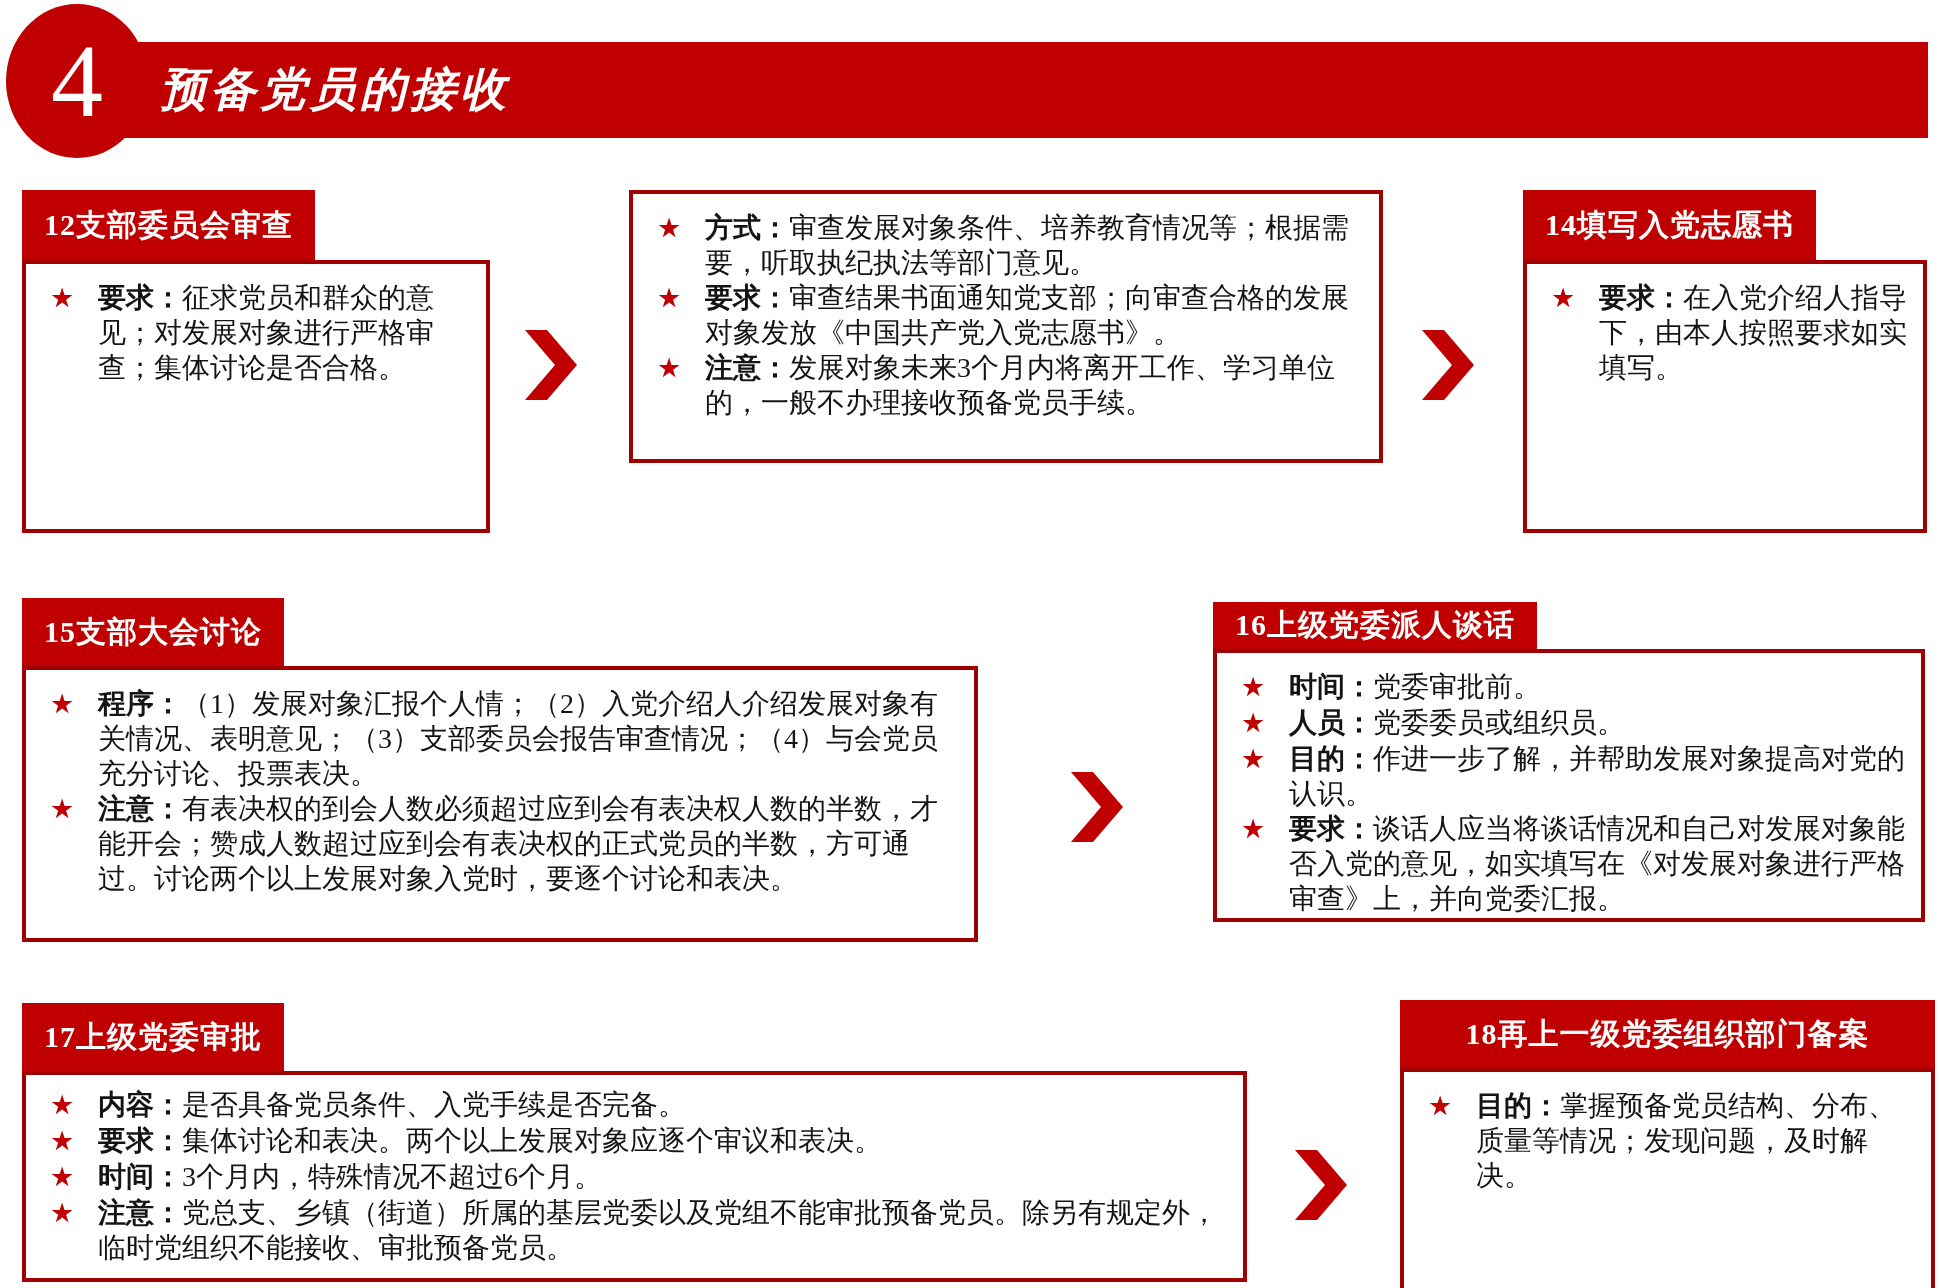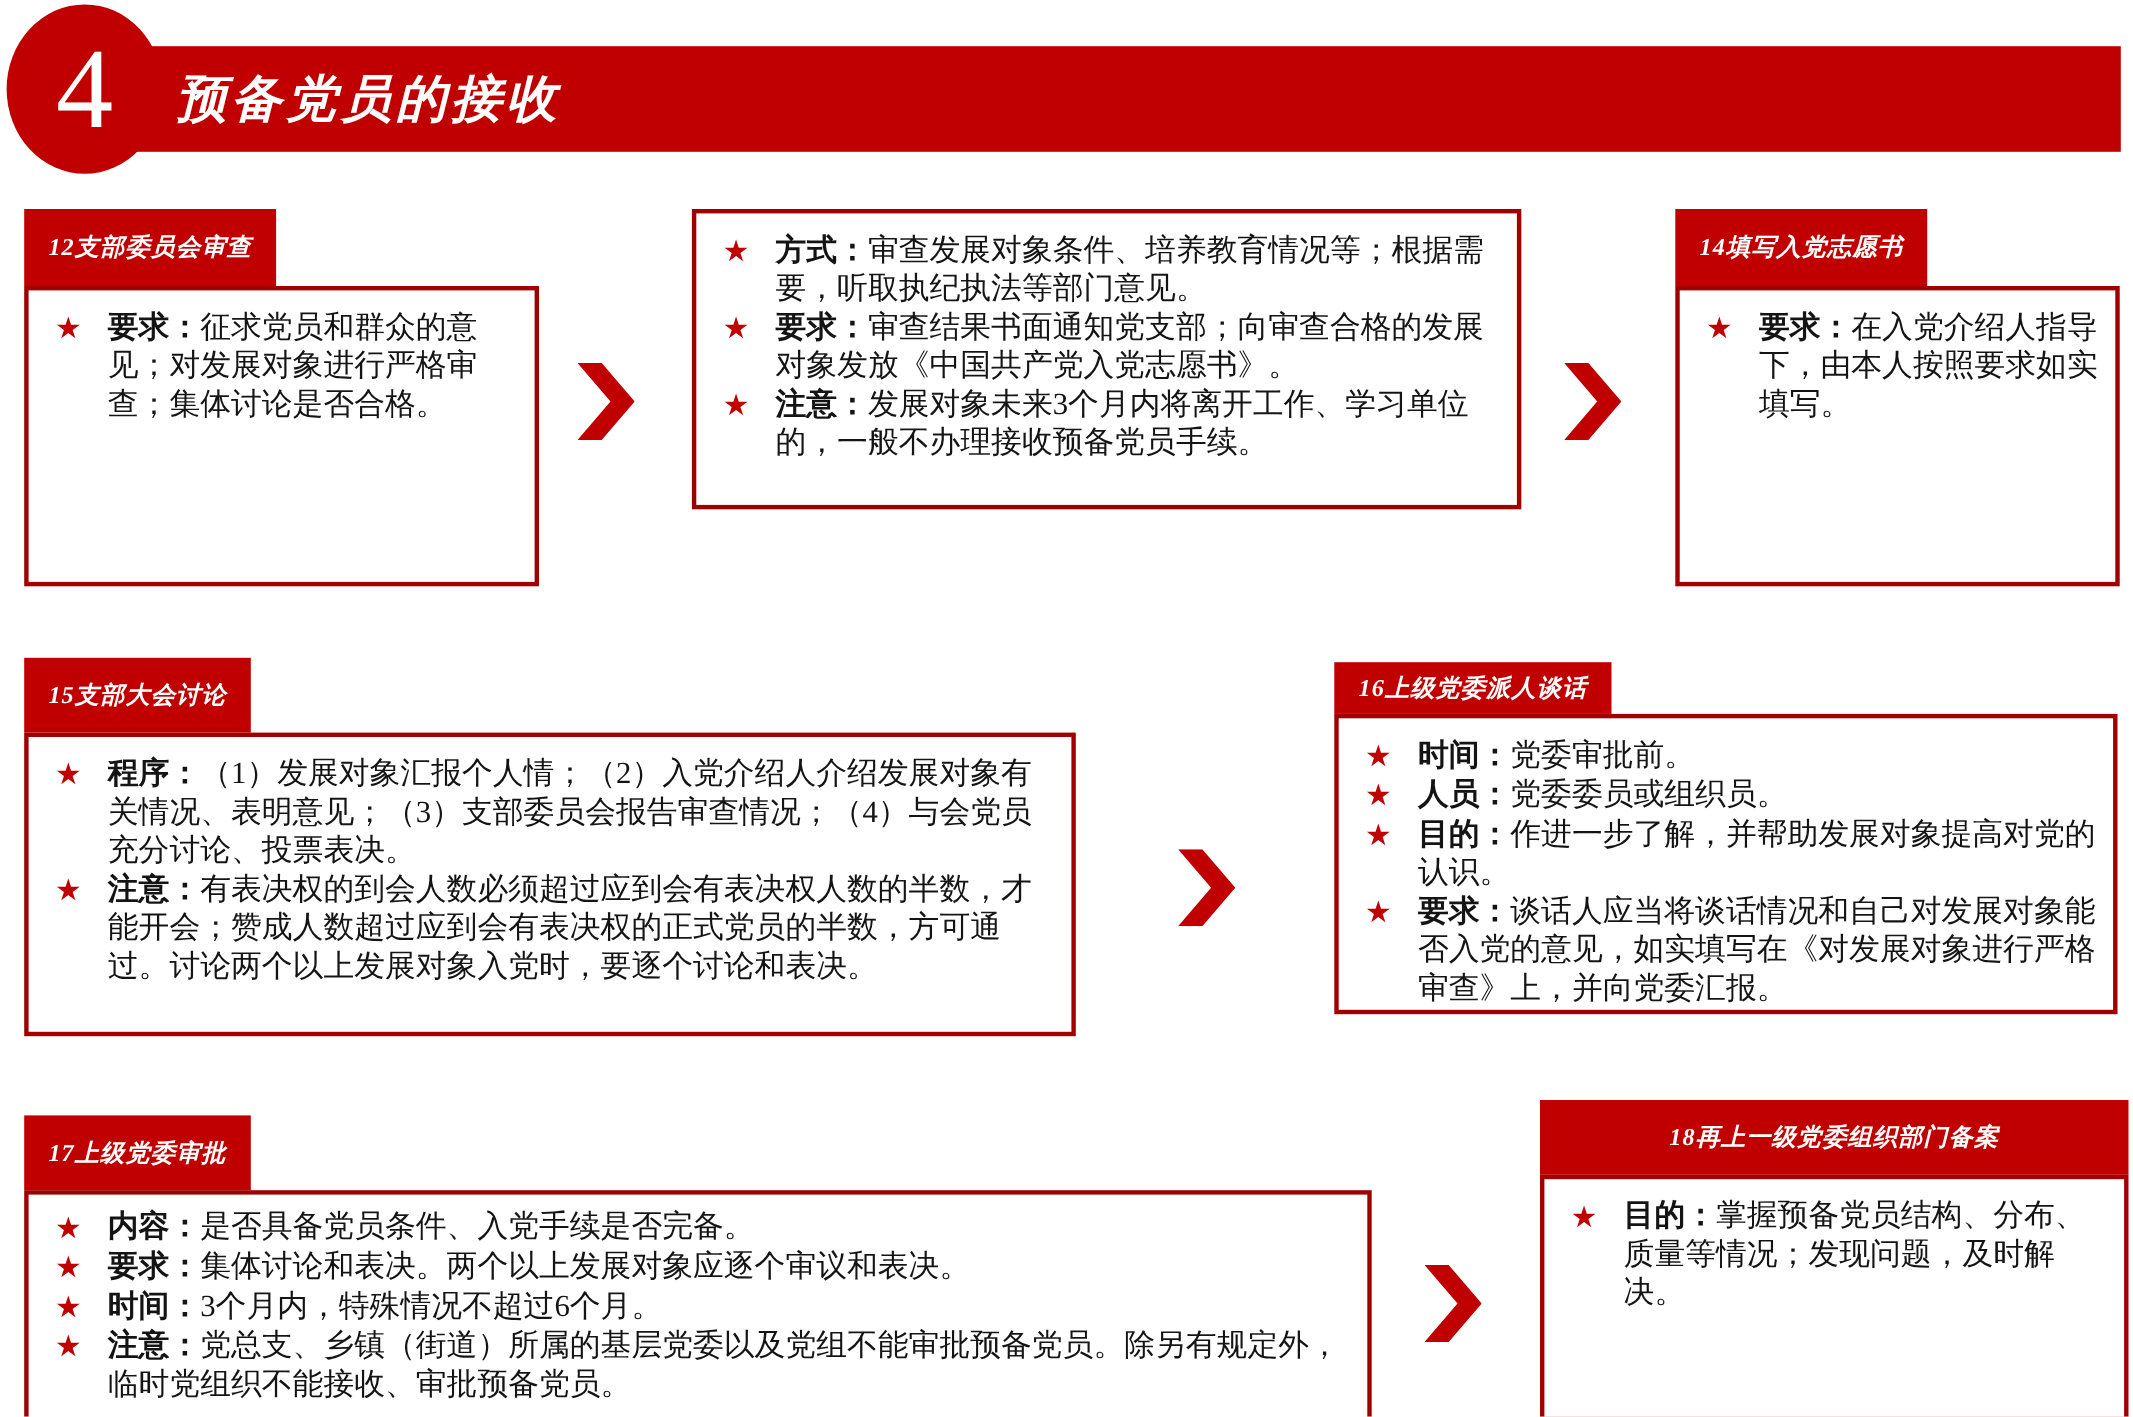--- a/index.html
+++ b/index.html
@@ -12,21 +12,21 @@
   .canvas{position:relative;width:1939px;height:1288px;background:#ffffff;overflow:hidden;}
 
   
   .banner{position:absolute;left:60px;top:42px;width:1868px;height:96px;background:var(--red);z-index:1;display:flex;align-items:center;font-style:italic;}
   .banner-title{margin-left:100px;color:#ffffff;font-size:46px;font-weight:bold;letter-spacing:4px;}
   .step-circle{position:absolute;left:6px;top:4px;width:142px;height:154px;border-radius:50%;background:var(--red);z-index:2;display:flex;align-items:center;justify-content:center;}
   .step-circle span{color:#ffffff;font-size:104px;line-height:1;}
 
   
   .flow-box{position:absolute;}
-  .tab{display:inline-flex;align-items:center;height:70px;padding:0 22px;background:var(--red);color:#ffffff;font-size:22px;font-weight:bold;letter-spacing:1px;position:relative;z-index:2;box-sizing:border-box;font-style:italic;}
+  .tab{display:inline-flex;align-items:center;height:70px;padding:0 22px;background:var(--red);color:#ffffff;font-size:30px;font-weight:bold;letter-spacing:1px;position:relative;z-index:2;box-sizing:border-box;}
   .tab.short{height:47px;}
   .tab.full{width:100%;height:68px;justify-content:center;}
   .bodybox{border:4px solid var(--border-red);background:#ffffff;box-sizing:border-box;padding:16px 14px 10px 24px;position:relative;z-index:1;}
   .bullet{display:flex;align-items:flex-start;}
   .star{flex:0 0 48px;color:var(--red);font-size:27px;line-height:35px;padding-top:1px;}
   .bullet-text{flex:1;font-size:28px;line-height:35px;color:var(--ink);}
   .bullet-text b{font-weight:bold;}
 
   
   .b12{left:22px;top:190px;width:468px;}
@@ -38,21 +38,21 @@
 
   
   .b15{left:22px;top:598px;width:956px;}
   .b15 .tab{height:68px;}
   .b15 .bodybox{width:956px;height:276px;}
   .b16{left:1213px;top:602px;width:712px;}
   .b16 .bodybox{width:712px;height:273px;}
 
   
   .b17{left:22px;top:1003px;width:1225px;}
-  .b17 .tab{height:68px;margin-top:11px;}
+  .b17 .tab{height:68px;}
   .b17 .bodybox{width:1225px;height:211px;padding-top:12px;}
   .b18{left:1400px;top:1000px;width:535px;}
   .b18 .bodybox{width:535px;height:224px;}
 
   
   .arrow{position:absolute;width:52px;height:70px;}
   .a1{left:525px;top:330px;}
   .a2{left:1422px;top:330px;}
   .a3{left:1071px;top:772px;}
   .a4{left:1295px;top:1150px;}

